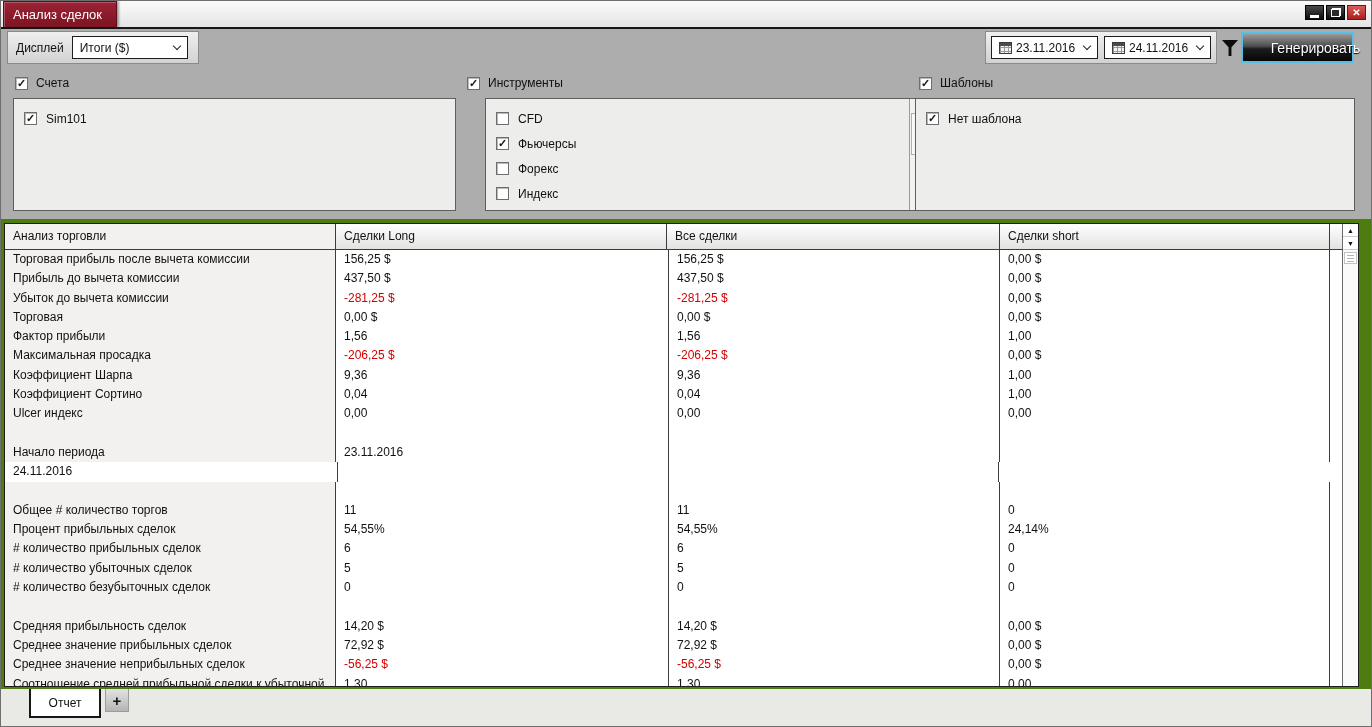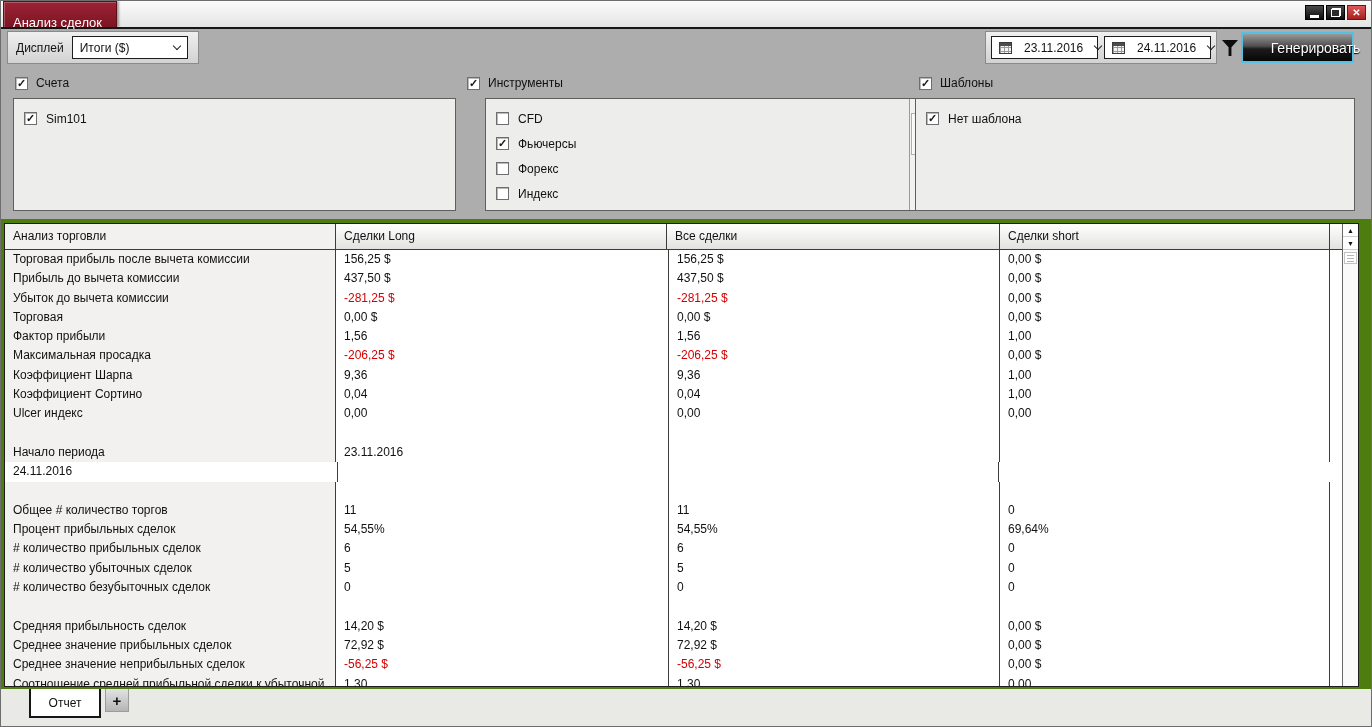--- a/index.html
+++ b/index.html
@@ -5,21 +5,21 @@
   * { margin:0; padding:0; box-sizing:border-box; }
   html,body { width:1372px; height:727px; background:#d4d0c8; }
   body { font-family:"Liberation Sans", sans-serif; font-size:12px; color:#111; }
 
   .window { position:relative; width:1372px; height:727px; border:1px solid #6e6e6e;
             display:flex; flex-direction:column; background:#adadad; overflow:hidden; }
 
   
   .titlebar { position:relative; height:28px; background:linear-gradient(#fbfbfb,#e4e4e4);
               border-bottom:2px solid #161616; flex:none; }
-  .title-tab { position:absolute; left:2px; top:0; height:26px; padding:8px 14px 0 9px;
+  .title-tab { position:absolute; left:2px; top:0; height:26px; padding:0 14px 0 9px;
                background:linear-gradient(#9c2335,#7c1422); border:1px solid #5f0d19;
                border-bottom:none; color:#fff; font-size:13px; line-height:25px;
                box-shadow:inset 1px 1px 0 rgba(255,255,255,.25), 2px 0 2px rgba(0,0,0,.35); }
   .win-btns { position:absolute; right:5px; top:4px; display:flex; gap:2px; }
   .win-btn { width:19px; height:15px; background:linear-gradient(#4a4a4a,#0c0c0c);
              border:1px solid #000; display:flex; align-items:center; justify-content:center;
              cursor:pointer; }
   .win-btn.close { background:linear-gradient(#d95a5a,#a81f1f); border-color:#7c1010;
                    color:#fff; font-size:10px; font-weight:bold; }
   .mini-glyph { width:9px; height:3px; background:#fff; margin-top:7px; }
@@ -27,21 +27,21 @@
   .rest-glyph::before { content:''; position:absolute; right:0; top:0; width:7px; height:6px; border:1px solid #fff; }
   .rest-glyph::after  { content:''; position:absolute; left:0; bottom:0; width:7px; height:6px; border:1px solid #fff; background:#2a2a2a; }
 
   
   .toolbar { position:relative; height:38px; background:#adadad; flex:none; }
   .tb-panel { position:absolute; top:2px; height:33px; background:linear-gradient(#efefef,#d2d2d2);
               border:1px solid #8a8a8a; display:flex; align-items:center; }
   .panel-display { left:6px; width:192px; padding:0 8px; gap:8px; }
   .panel-dates { left:984px; width:232px; padding:0 5px; gap:6px; }
   .combo { height:23px; background:#fff; border:1px solid #1d1d1d; display:flex;
-           align-items:center; padding:0 7px; gap:12px; cursor:pointer; }
+           align-items:center; padding:0 7px; gap:4px; cursor:pointer; }
   .combo .flex { flex:1; }
   .chev { width:6px; height:6px; border-right:1.7px solid #222; border-bottom:1.7px solid #222;
           transform:rotate(45deg); margin-top:-3px; flex:none; }
   .display-combo { width:116px; }
   .date-combo { width:107px; }
   .cal-icon { width:13px; height:12px; flex:none; border:1px solid #3a3a3a; background-color:#f4f4f4;
               background-image:linear-gradient(#4c4c4c 0 3px, rgba(0,0,0,0) 3px),
                 repeating-linear-gradient(90deg,#9a9a9a 0 1px, rgba(0,0,0,0) 1px 4px),
                 repeating-linear-gradient(#9a9a9a 0 1px, rgba(0,0,0,0) 1px 4px); }
   .funnel-icon { position:absolute; left:1221px; top:11px; width:16px; height:16px; background:#0d0d0d;
@@ -293,21 +293,21 @@
           <div class="t-row">
             <div class="t-cell c0">Общее # количество торгов</div>
             <div class="t-cell c1">11</div>
             <div class="t-cell c2">11</div>
             <div class="t-cell c3">0</div>
           </div>
           <div class="t-row">
             <div class="t-cell c0">Процент прибыльных сделок</div>
             <div class="t-cell c1">54,55%</div>
             <div class="t-cell c2">54,55%</div>
-            <div class="t-cell c3">69,64%</div>
+            <div class="t-cell c3">24,14%</div>
           </div>
           <div class="t-row">
             <div class="t-cell c0"># количество прибыльных сделок</div>
             <div class="t-cell c1">6</div>
             <div class="t-cell c2">6</div>
             <div class="t-cell c3">0</div>
           </div>
           <div class="t-row">
             <div class="t-cell c0"># количество убыточных сделок</div>
             <div class="t-cell c1">5</div>

